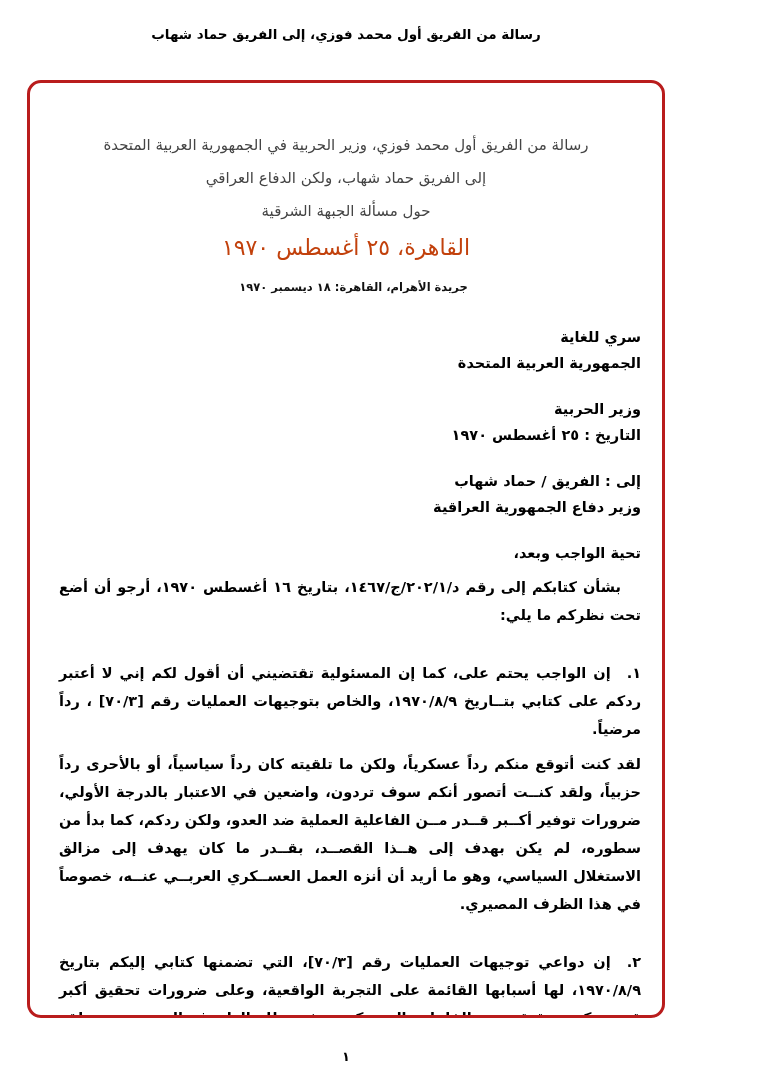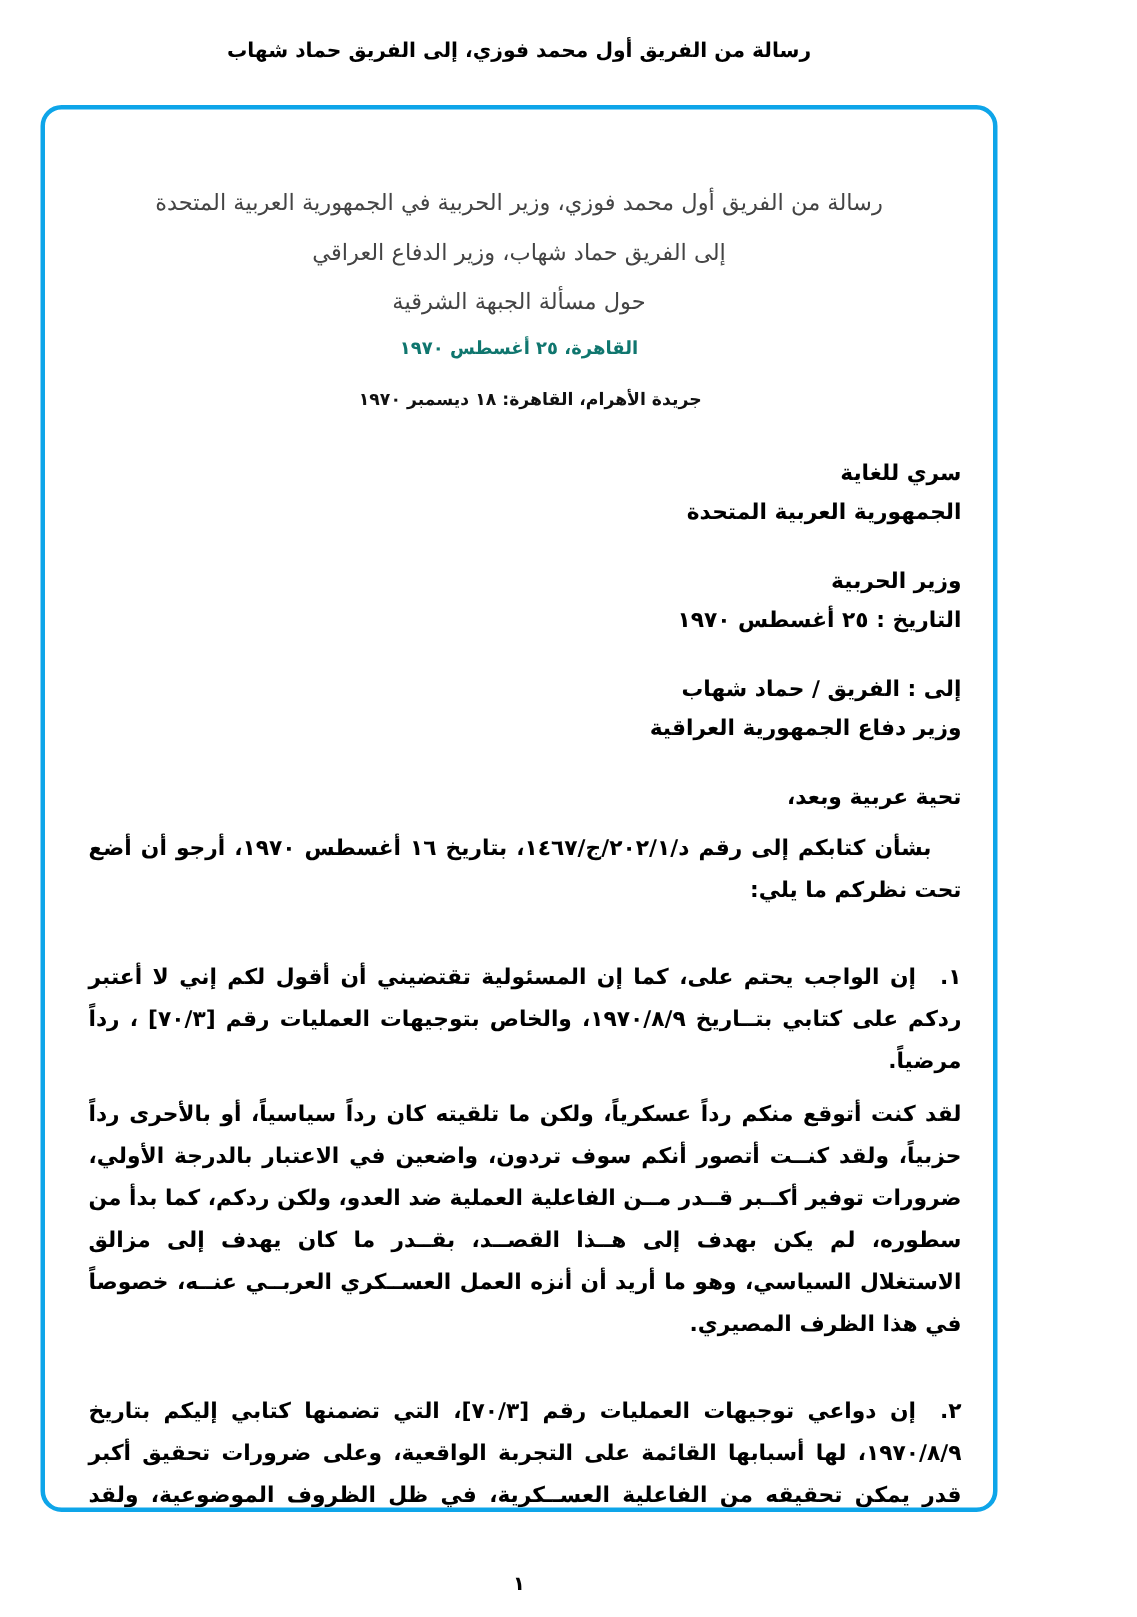--- a/index.html
+++ b/index.html
@@ -21,44 +21,44 @@
     text-align: center;
     font-weight: bold;
     font-size: 13.5px;
     color: #000;
     padding-top: 26px;
   }
   .frame {
     position: absolute;
     left: 27px;
     right: 27px;
-    top: 70px;
+    top: 80px;
     height: 938px;
-    border: 3px solid #0ea5e9;
+    border: 3px solid #b91c1c;
     border-radius: 14px;
     box-sizing: border-box;
     overflow: hidden;
     background: #ffffff;
   }
   .scan-header {
     direction: rtl;
     text-align: center;
     margin-top: 46px;
     color: #3d3d3d;
   }
   .scan-line {
     font-size: 15px;
     line-height: 33px;
     letter-spacing: 0.5px;
     color: #444;
   }
   .scan-dateline {
-    font-size: 12px;
-    font-weight: bold;
-    color: #0f766e;
+    font-size: 22px;
+    font-weight: normal;
+    color: #c2410c;
     margin-top: 7px;
     letter-spacing: 1.5px;
   }
   .scan-source {
     font-size: 11.5px;
     font-weight: bold;
     color: #111;
     margin-top: 20px;
     margin-left: 15px;
   }
@@ -107,37 +107,37 @@
 <body>
 
 <div class="page">
 
   <div class="doc-title">رسالة من الفريق أول محمد فوزي، إلى الفريق حماد شهاب</div>
 
   <div class="frame">
 
     <div class="scan-header">
       <div class="scan-line">رسالة من الفريق أول محمد فوزي، وزير الحربية في الجمهورية العربية المتحدة</div>
-      <div class="scan-line">إلى الفريق حماد شهاب، وزير الدفاع العراقي</div>
+      <div class="scan-line">إلى الفريق حماد شهاب، ولكن الدفاع العراقي</div>
       <div class="scan-line">حول مسألة الجبهة الشرقية</div>
       <div class="scan-dateline">القاهرة،  ٢٥ أغسطس  ١٩٧٠</div>
       <div class="scan-source">جريدة الأهرام، القاهرة: ١٨ ديسمبر ١٩٧٠</div>
     </div>
 
     <div class="letter-body">
       <p class="line gap">سري للغاية</p>
       <p class="line">الجمهورية العربية المتحدة</p>
 
       <p class="line gap">وزير الحربية</p>
       <p class="line">التاريخ : ٢٥ أغسطس ١٩٧٠</p>
 
       <p class="line gap">إلى : الفريق / حماد شهاب</p>
       <p class="line">وزير دفاع الجمهورية العراقية</p>
 
-      <p class="line gap">تحية عربية وبعد،</p>
+      <p class="line gap">تحية الواجب وبعد،</p>
 
       <p class="para indent">بشأن كتابكم إلى رقم د/٢٠٢/١/ج/١٤٦٧، بتاريخ ١٦ أغسطس ١٩٧٠، أرجو أن أضع تحت نظركم ما يلي:</p>
 
       <div class="item">
         <p class="para">
           <span class="num">١.</span><span>إن الواجب يحتم على، كما إن المسئولية تقتضيني أن أقول لكم إني لا أعتبر ردكم على كتابي بتــاريخ ١٩٧٠/٨/٩، والخاص بتوجيهات العمليات رقم [٧٠/٣] ، رداً مرضياً.</span>
         </p>
         <p class="para">لقد كنت أتوقع منكم رداً عسكرياً، ولكن ما تلقيته كان رداً سياسياً، أو بالأحرى رداً حزبياً، ولقد كنــت أتصور أنكم سوف تردون، واضعين في الاعتبار بالدرجة الأولي، ضرورات توفير أكــبر قــدر مــن الفاعلية العملية ضد العدو، ولكن ردكم، كما بدأ من سطوره، لم يكن بهدف إلى هــذا القصــد، بقــدر ما كان يهدف إلى مزالق الاستغلال السياسي، وهو ما أريد أن أنزه العمل العســكري العربــي عنــه، خصوصاً في هذا الظرف المصيري.</p>
       </div>
 

